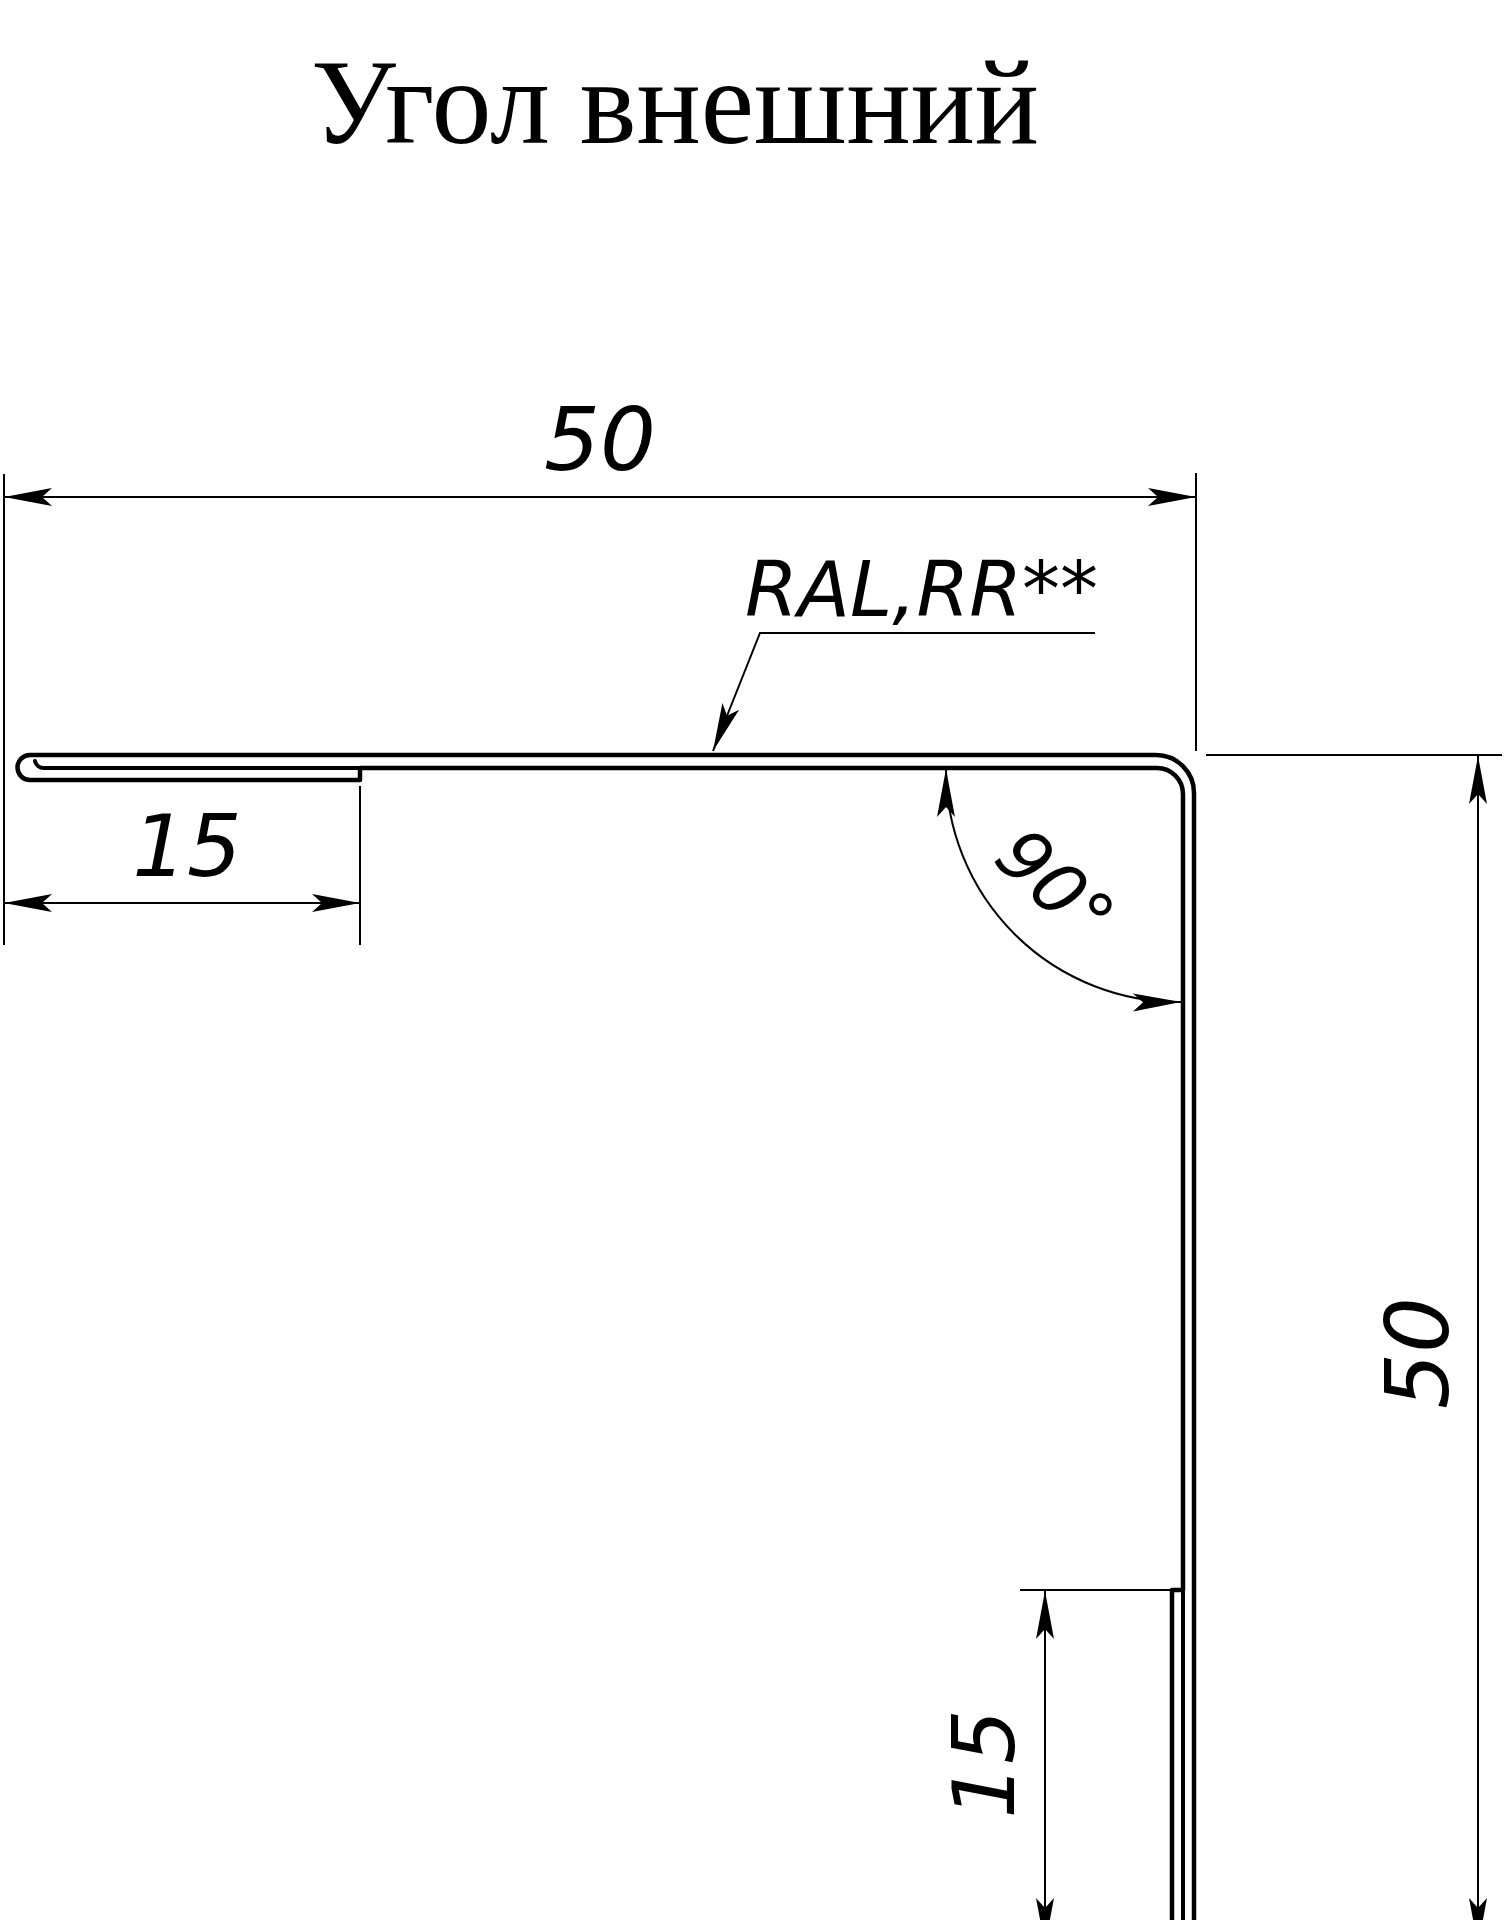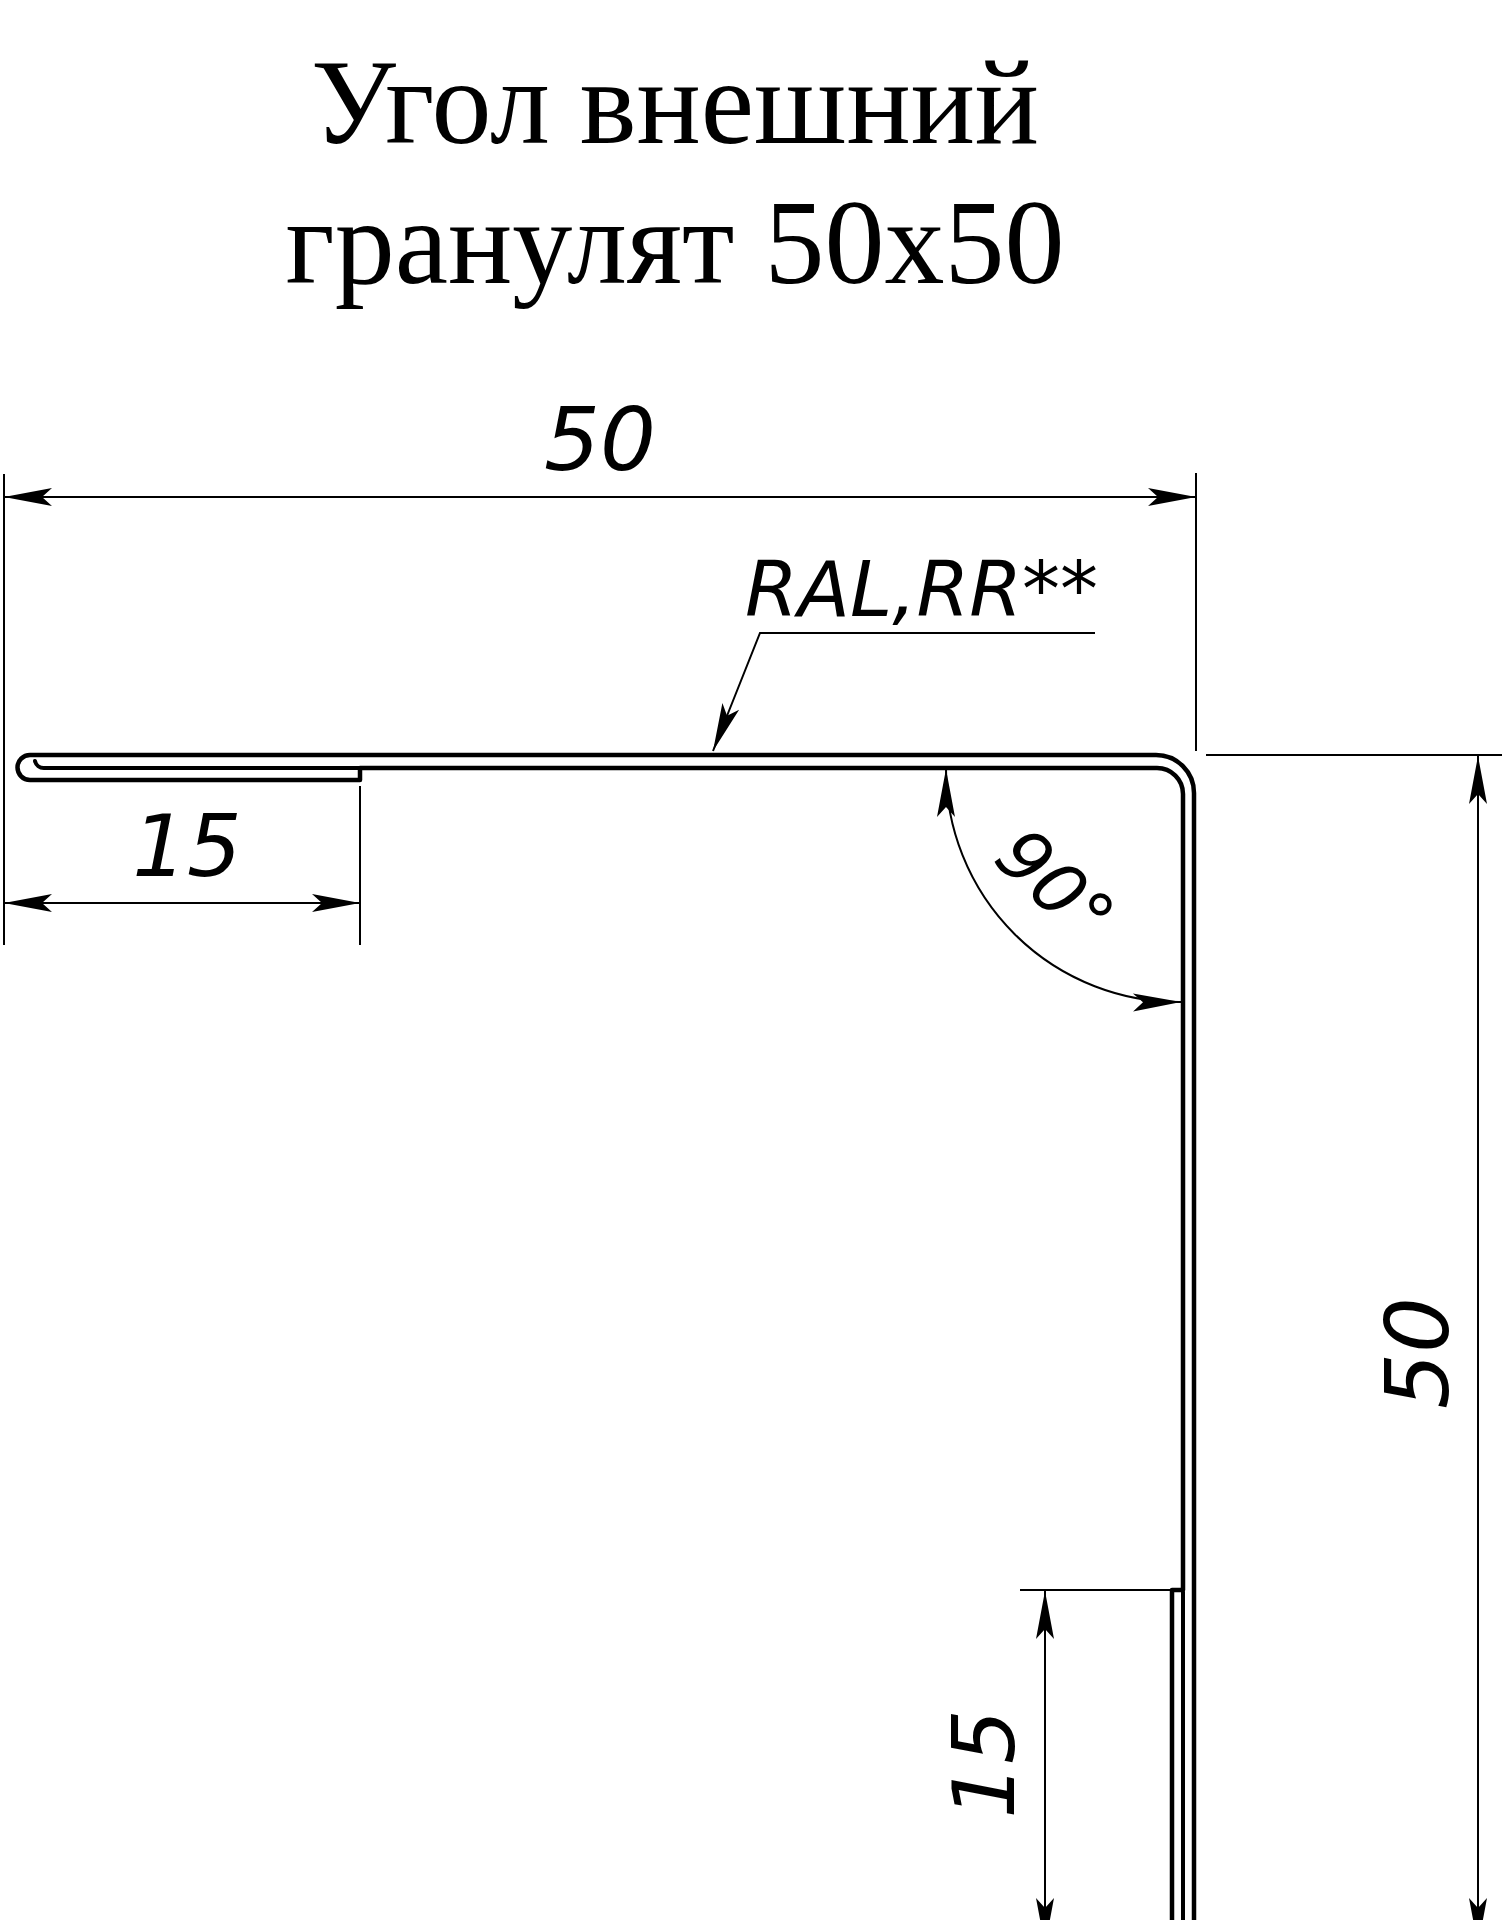--- a/index.html
+++ b/index.html
@@ -51,21 +51,20 @@
   .ang{font-size:72px;}
   .callout{font-size:76px;}
 </style>
 </head>
 <body>
 
 <div id="page">
 
   <div id="title">
     <div>Угол внешний</div>
-    <div>гранулят 50x50</div>
   </div>
 
   <svg id="drawing" width="1505" height="1920" viewBox="0 0 1505 1920" xmlns="http://www.w3.org/2000/svg">
 
     <defs>
       <marker id="arr" markerUnits="userSpaceOnUse" markerWidth="100" markerHeight="40" refX="48" refY="9" orient="auto-start-reverse" style="overflow:visible">
         <path d="M 48,9 L 0,18 L 10,9 L 0,0 Z" fill="#000000"></path>
       </marker>
     </defs>
 

